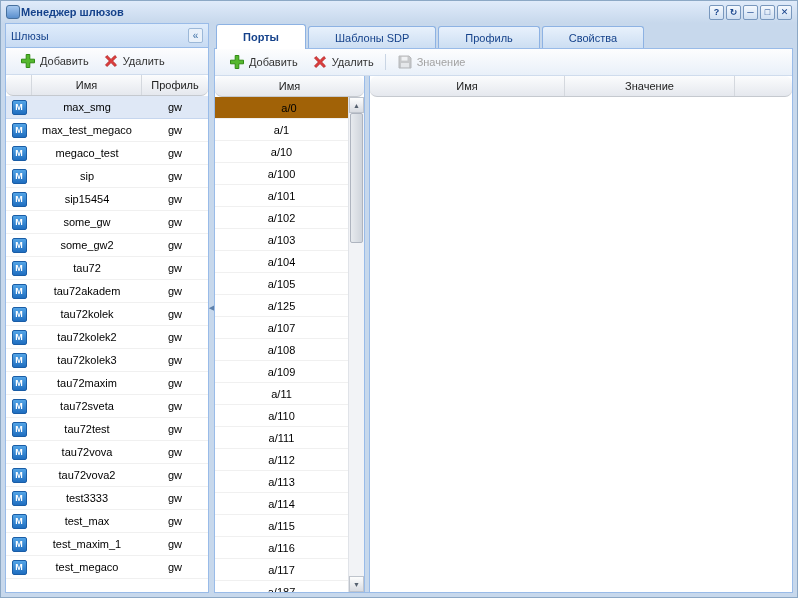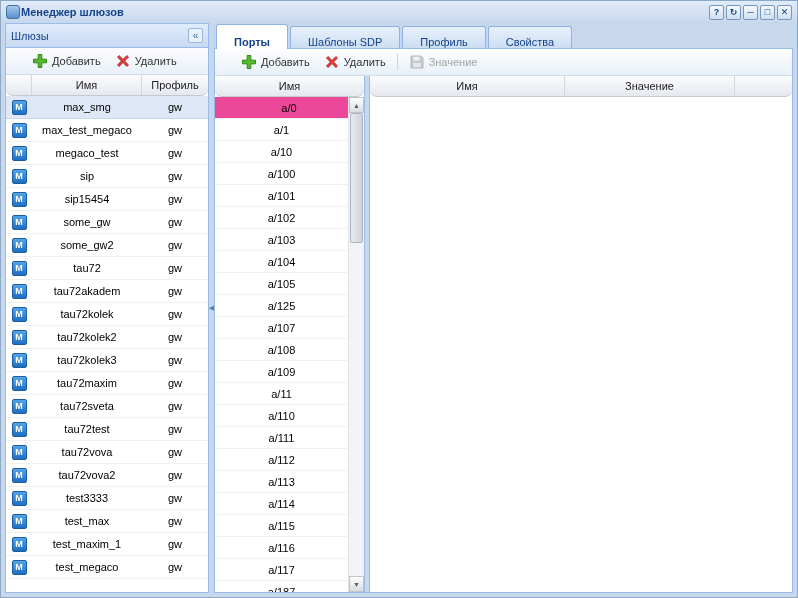--- a/index.html
+++ b/index.html
@@ -23,21 +23,21 @@
   .panel { background: #fff; border: 1px solid #99bbe8; display: flex; flex-direction: column; overflow: hidden; }
 
   .left-panel { width: 204px; flex: 0 0 204px; }
   .panel-header { height: 24px; flex: 0 0 24px; display: flex; align-items: center; padding: 0 5px;
     background: linear-gradient(#dfecfb, #c8dbf3); border-bottom: 1px solid #99bbe8;
     color: #15428b; font-weight: normal; }
   .collapse-btn { margin-left: auto; width: 15px; height: 15px; border: 1px solid #9cb8d8; border-radius: 2px;
     background: #e9f1fa; color: #3a6ea5; font-size: 10px; line-height: 1;
     display: flex; align-items: center; justify-content: center; cursor: pointer; }
 
-  .toolbar { height: 27px; flex: 0 0 27px; display: flex; align-items: center; gap: 2px; padding: 0 20px;
+  .toolbar { height: 27px; flex: 0 0 27px; display: flex; align-items: center; gap: 2px; padding: 0 8px;
     background: linear-gradient(#fdfdfe, #e9f0f9); border-bottom: 1px solid #cfdced; }
   .tb-btn { display: flex; align-items: center; gap: 4px; padding: 2px 5px; border: 1px solid transparent;
     border-radius: 3px; color: #333; cursor: pointer; white-space: nowrap; }
   .tb-btn.disabled { color: #a3a3a3; cursor: default; }
   .tb-btn.disabled svg { opacity: .45; filter: grayscale(1); }
   .tb-sep { width: 1px; height: 16px; background: #c9d5e4; margin: 0 3px; }
 
   .grid-header { display: flex; height: 21px; flex: 0 0 21px;
     background: linear-gradient(#fbfcfd, #e5e8ee); border-bottom: 1px solid #c5c9cf; color: #222; border-radius: 7px; }
   .gh-cell { border-right: 1px solid #d4d8de; display: flex; align-items: center; justify-content: center; }
@@ -54,35 +54,35 @@
     background: linear-gradient(#53a4e6, #1f6ec0); color: #fff; font-size: 9px; font-weight: bold;
     display: flex; align-items: center; justify-content: center; }
   .cell-name { width: 110px; flex: 0 0 110px; text-align: center; }
   .cell-profile { flex: 1; text-align: center; }
 
   .splitter { width: 5px; flex: 0 0 5px; display: flex; align-items: center; justify-content: center; cursor: col-resize; }
   .splitter-arrow { color: #5e81ab; font-size: 7px; }
 
   .right-area { flex: 1; min-width: 0; display: flex; flex-direction: column; }
   .tabbar { height: 25px; flex: 0 0 25px; display: flex; align-items: flex-end; gap: 2px; padding-left: 2px; position: relative; z-index: 2; }
-  .tab { height: 22px; padding: 0 17px; display: flex; align-items: flex-end;
+  .tab { height: 22px; padding: 0 26px; display: flex; align-items: center;
     border: 1px solid #8db2e3; border-bottom: none; border-radius: 3px 3px 0 0;
     background: linear-gradient(#e8f1fc, #ccdef2); color: #15428b; cursor: pointer; }
   .tab.active { height: 25px; background: #fff; font-weight: bold; margin-bottom: -1px; padding-bottom: 1px; }
 
   .right-panel { flex: 1; min-height: 0; }
   .right-content { flex: 1; min-height: 0; display: flex; background: #c7d8ec; }
 
   .ports-panel { width: 150px; flex: 0 0 150px; background: #fff; border-right: 1px solid #99bbe8;
     display: flex; flex-direction: column; }
   .ports-wrap { flex: 1; min-height: 0; display: flex; }
   .ports-rows { flex: 1; overflow: hidden; }
   .prow { height: 22px; display: flex; align-items: center; justify-content: center;
     border-bottom: 1px solid #f0f0f0; cursor: pointer; }
-  .prow.selected { background: #ec4899; padding-left: 15px; }
+  .prow.selected { background: #a16207; padding-left: 15px; }
 
   .scrollbar { width: 16px; flex: 0 0 16px; background: #f2f3f6; border-left: 1px solid #e0e3e8;
     display: flex; flex-direction: column; }
   .sb-btn { height: 16px; flex: 0 0 16px; border: 1px solid #bfc4cc;
     background: linear-gradient(#fdfdfd, #d9dce2); color: #55606e; font-size: 7px;
     display: flex; align-items: center; justify-content: center; cursor: pointer; }
   .sb-track { flex: 1; position: relative; }
   .sb-thumb { position: absolute; top: 0; left: 1px; right: 1px; height: 130px;
     background: linear-gradient(90deg, #e7eaee, #cfd4db); border: 1px solid #aeb4bf; border-radius: 2px; cursor: pointer; }
 

